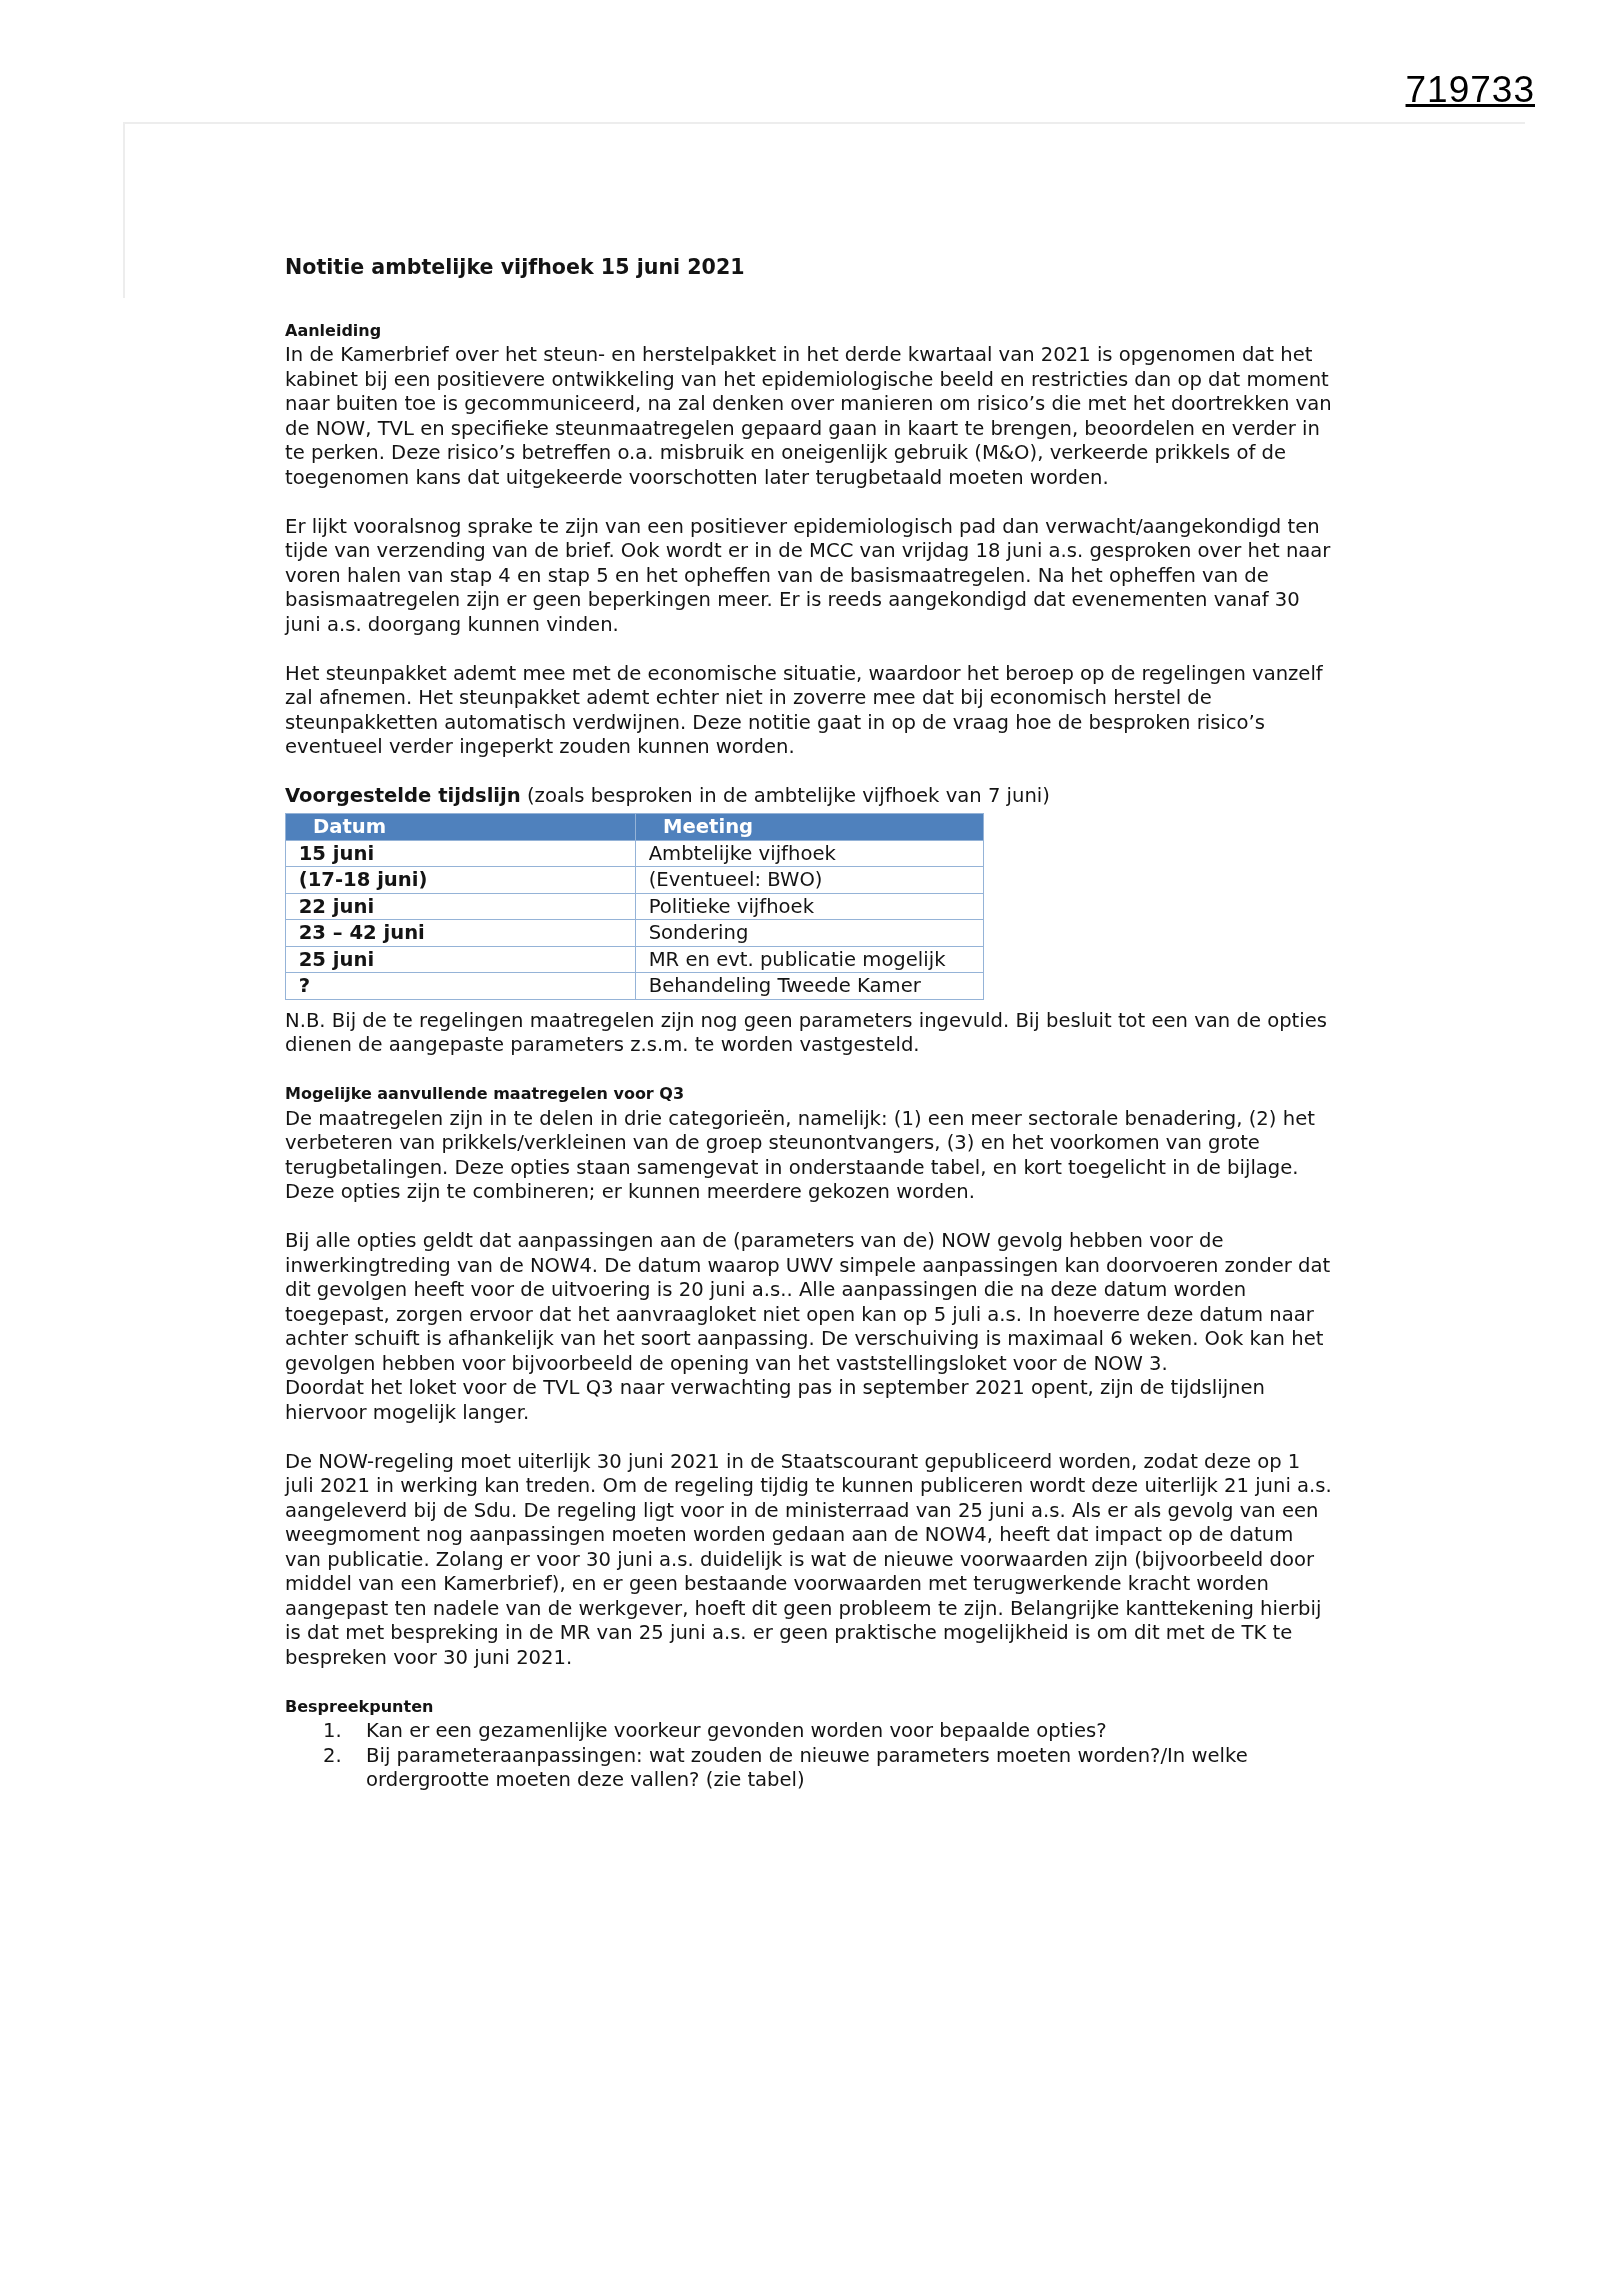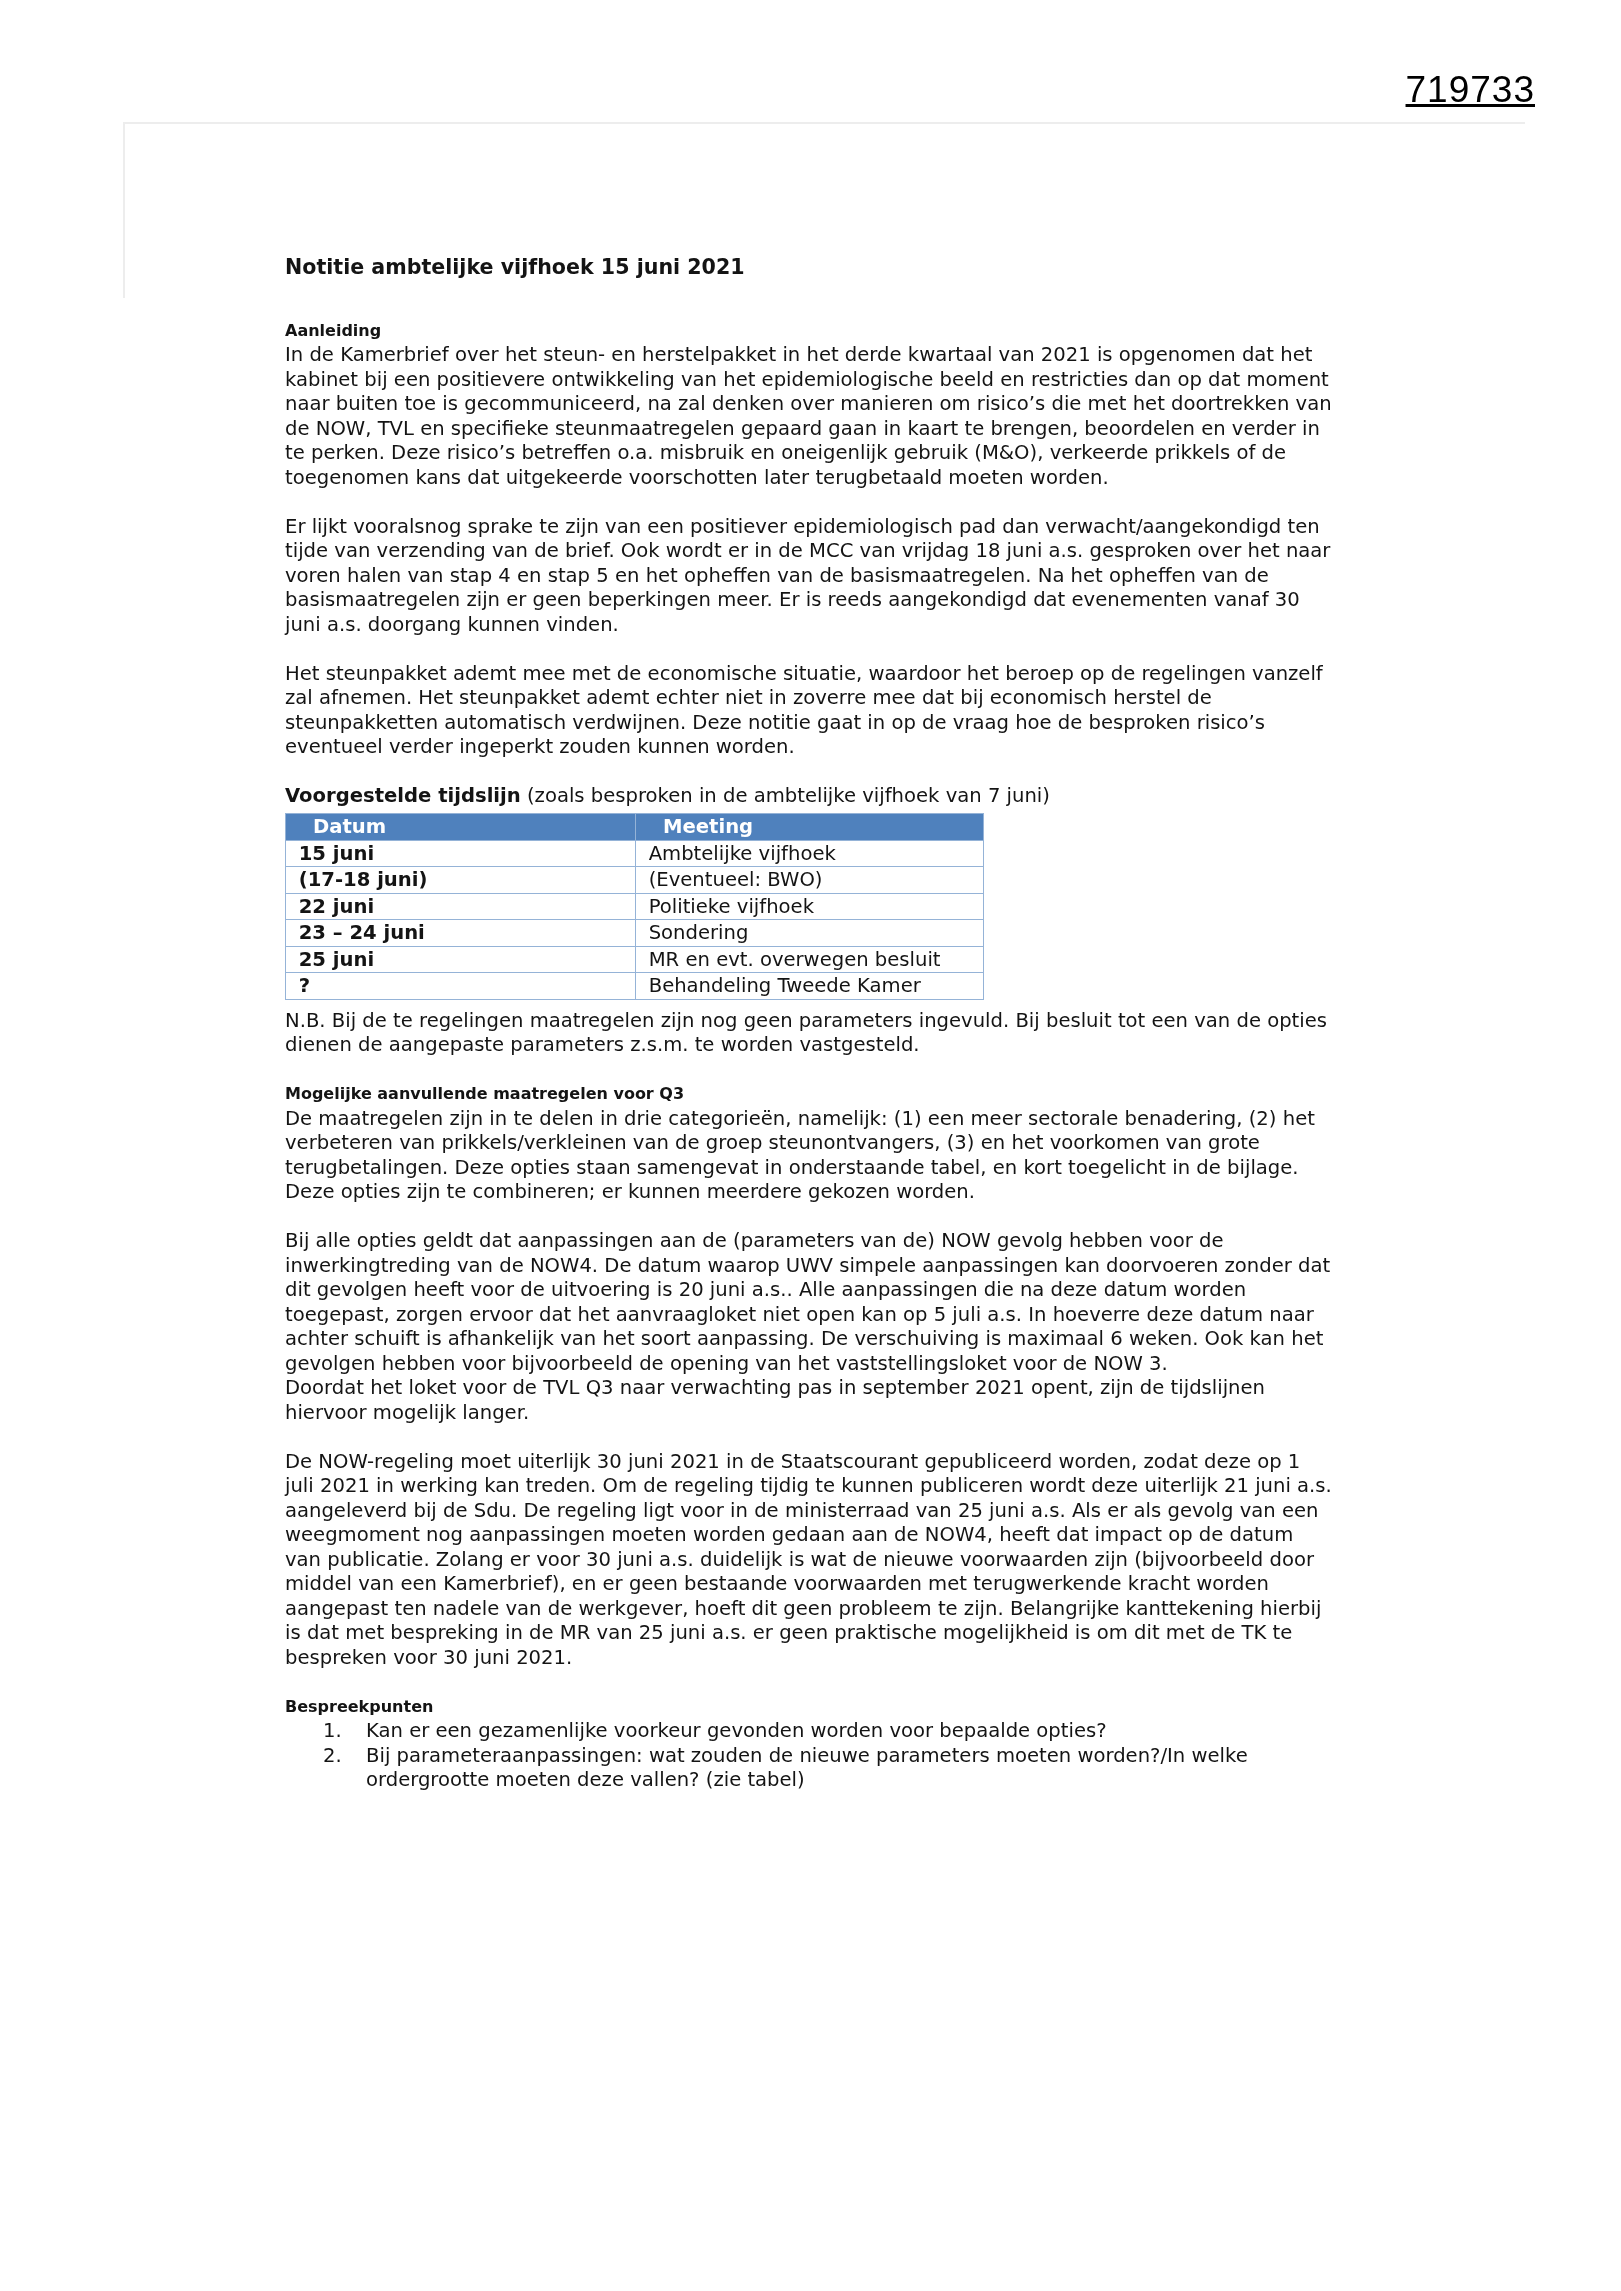--- a/index.html
+++ b/index.html
@@ -121,26 +121,26 @@
           </tr>
           <tr>
             <td class="cell-datum">(17-18 juni)</td>
             <td>(Eventueel: BWO)</td>
           </tr>
           <tr>
             <td class="cell-datum">22 juni</td>
             <td>Politieke vijfhoek</td>
           </tr>
           <tr>
-            <td class="cell-datum">23 – 24 juni</td>
+            <td class="cell-datum">23 – 42 juni</td>
             <td>Sondering</td>
           </tr>
           <tr>
             <td class="cell-datum">25 juni</td>
-            <td>MR en evt. overwegen besluit</td>
+            <td>MR en evt. publicatie mogelijk</td>
           </tr>
           <tr>
             <td class="cell-datum">?</td>
             <td>Behandeling Tweede Kamer</td>
           </tr>
         </tbody>
       </table>
 
       <p class="note">N.B. Bij de te regelingen maatregelen zijn nog geen parameters ingevuld. Bij besluit tot een van de opties dienen de aangepaste parameters z.s.m. te worden vastgesteld.</p>
     </section>

